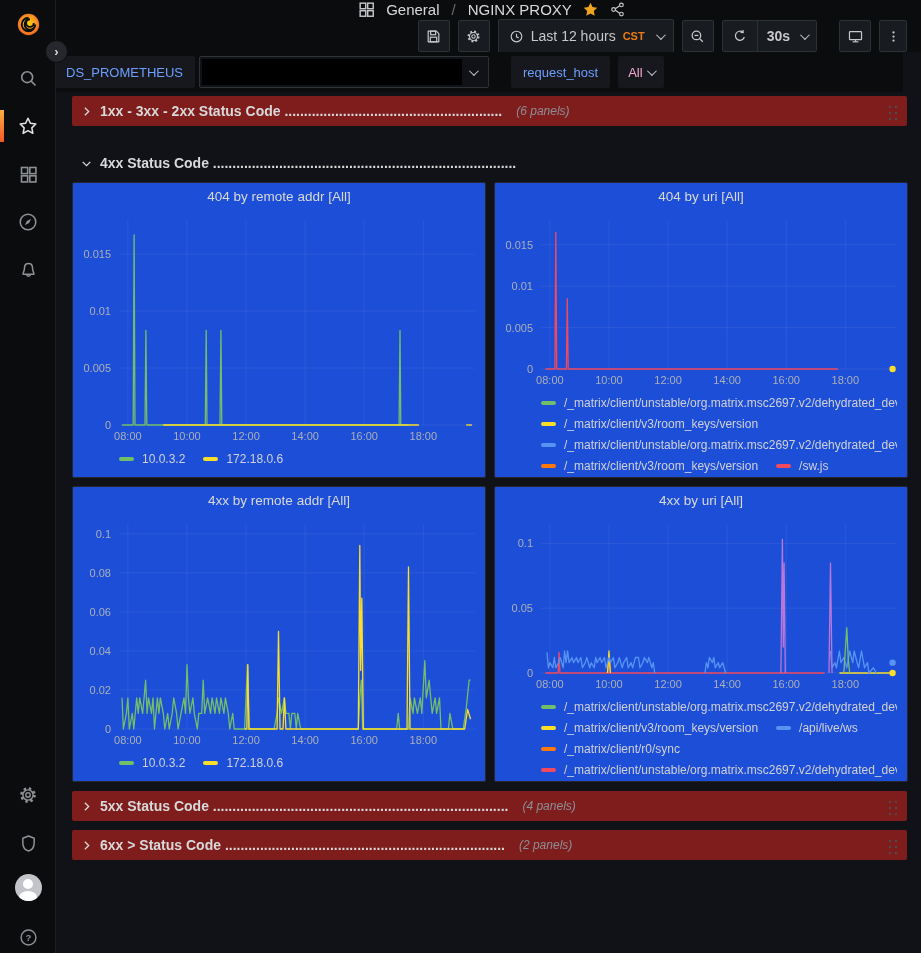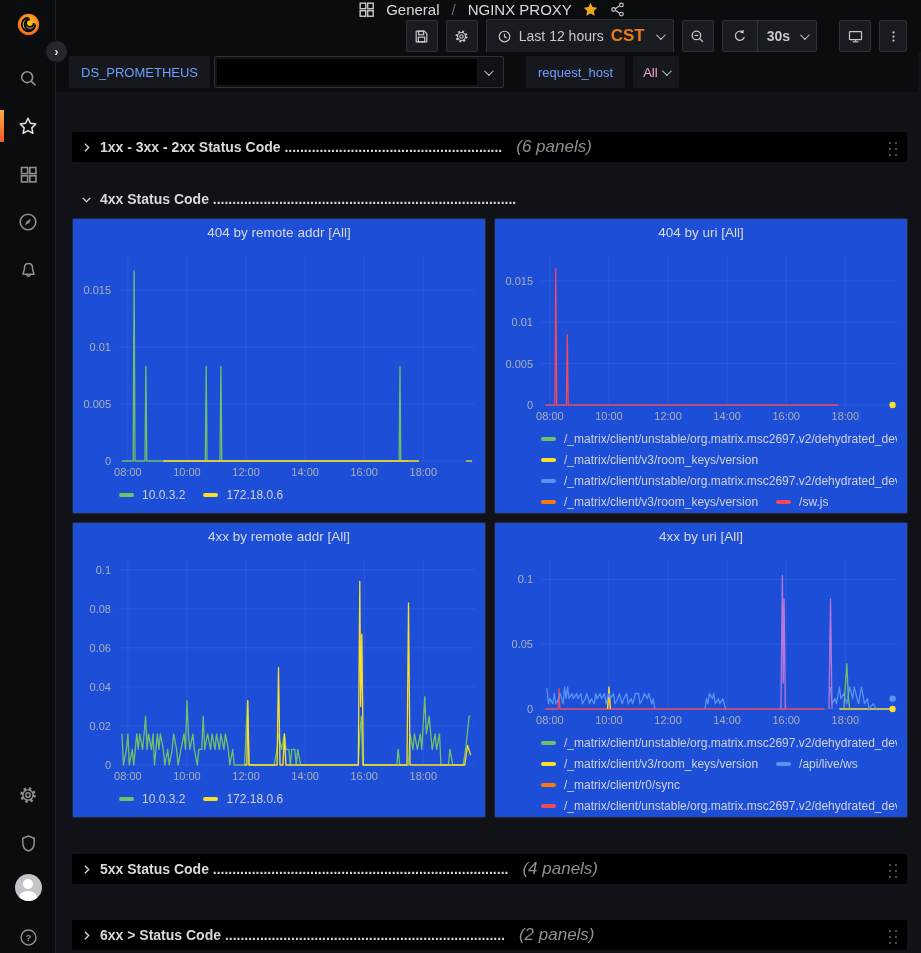--- a/index.html
+++ b/index.html
@@ -48,30 +48,30 @@
   .breadcrumb { display: flex; align-items: center; gap: 10px; font-size: 15px; color: #d8d9da; }
   .breadcrumb .sep { color: #6a6d73; margin: 0 2px; }
   .crumb { cursor: pointer; }
   .nav-right { margin-left: auto; display: flex; align-items: center; gap: 8px; }
   .hbtn {
     height: 32px; min-width: 32px; border: 1px solid #2c3235; border-radius: 2px;
     background: #181b1f; color: #c7c8cc; display: flex; align-items: center;
     justify-content: center; cursor: pointer; font-size: 14px;
   }
   .timepicker { padding: 16px 10px; gap: 7px; }
-  .timepicker .tz { color: #eb7b18; font-size: 17px; font-weight: bold; }
+  .timepicker .tz { color: #eb7b18; font-size: 11px; font-weight: bold; }
   .refresh-group { padding: 0; }
   .refresh-group .seg { height: 100%; display: flex; align-items: center; padding: 0 9px; }
   .refresh-group .seg + .seg { border-left: 1px solid #2c3235; gap: 6px; font-weight: bold; }
   .kebab-btn { min-width: 28px; }
   .chev { display: inline-block; width: 7px; height: 7px; border-right: 1.6px solid #c7c8cc; border-bottom: 1.6px solid #c7c8cc; transform: rotate(45deg) translateY(-2px); margin-left: 4px; }
 
   
   .subnav {
-    position: absolute; left: 53px; top: 52px; width: 865px; height: 40px;
+    position: absolute; left: 38px; top: 52px; width: 865px; height: 40px;
     background: #0b0c0e; display: flex; align-items: center; padding: 0 16px; gap: 4px;
   }
   .var-label {
     height: 32px; display: flex; align-items: center; padding: 0 12px;
     background: #16181e; color: #6e9fff; font-size: 13px; font-weight: 500;
     border-radius: 2px; cursor: pointer; white-space: nowrap;
   }
   .var-select {
     height: 32px; background: #111217; border: 1px solid #2c3235; border-radius: 2px;
     display: flex; align-items: center; cursor: pointer; position: relative;
@@ -81,23 +81,23 @@
   .ds-select .chev { position: absolute; right: 12px; }
   .all-select { padding: 0 10px; margin-left: 4px; color: #f9a8d4; font-size: 13px; font-weight: 500; background: #16181e; border: none; }
 
   
   .canvas { position: absolute; left: 56px; top: 92px; width: 865px; height: 861px; padding: 4px 14px 0 16px; }
 
   .row-header {
     height: 30px; display: flex; align-items: center; padding: 0 8px;
     cursor: pointer; border-radius: 2px;
   }
-  .row-header.collapsed { background: #000000; margin-top: 36px; }
+  .row-header.collapsed { background: #7f1d1d; }
   .row-title { font-size: 14px; font-weight: bold; color: #d8d9da; margin-left: 7px; white-space: nowrap; overflow: hidden; }
-  .row-count { font-size: 17px; font-style: italic; color: #8d8f96; margin-left: 14px; white-space: nowrap; }
+  .row-count { font-size: 12px; font-style: italic; color: #8d8f96; margin-left: 14px; white-space: nowrap; }
   .row-spacer { flex: 1; }
   .drag-handle {
     width: 13px; height: 17px;
     background-image: radial-gradient(#4a4d54 1.2px, transparent 1.3px);
     background-size: 6px 6px; background-position: 1px 1px; cursor: grab;
   }
   .rh1 { margin-bottom: 13px; }
   .rh2 { height: 26px; margin-bottom: 6px; padding-left: 8px; margin-top: 24px; }
   .rh5 { margin-top: 9px; margin-bottom: 7px; }
 

